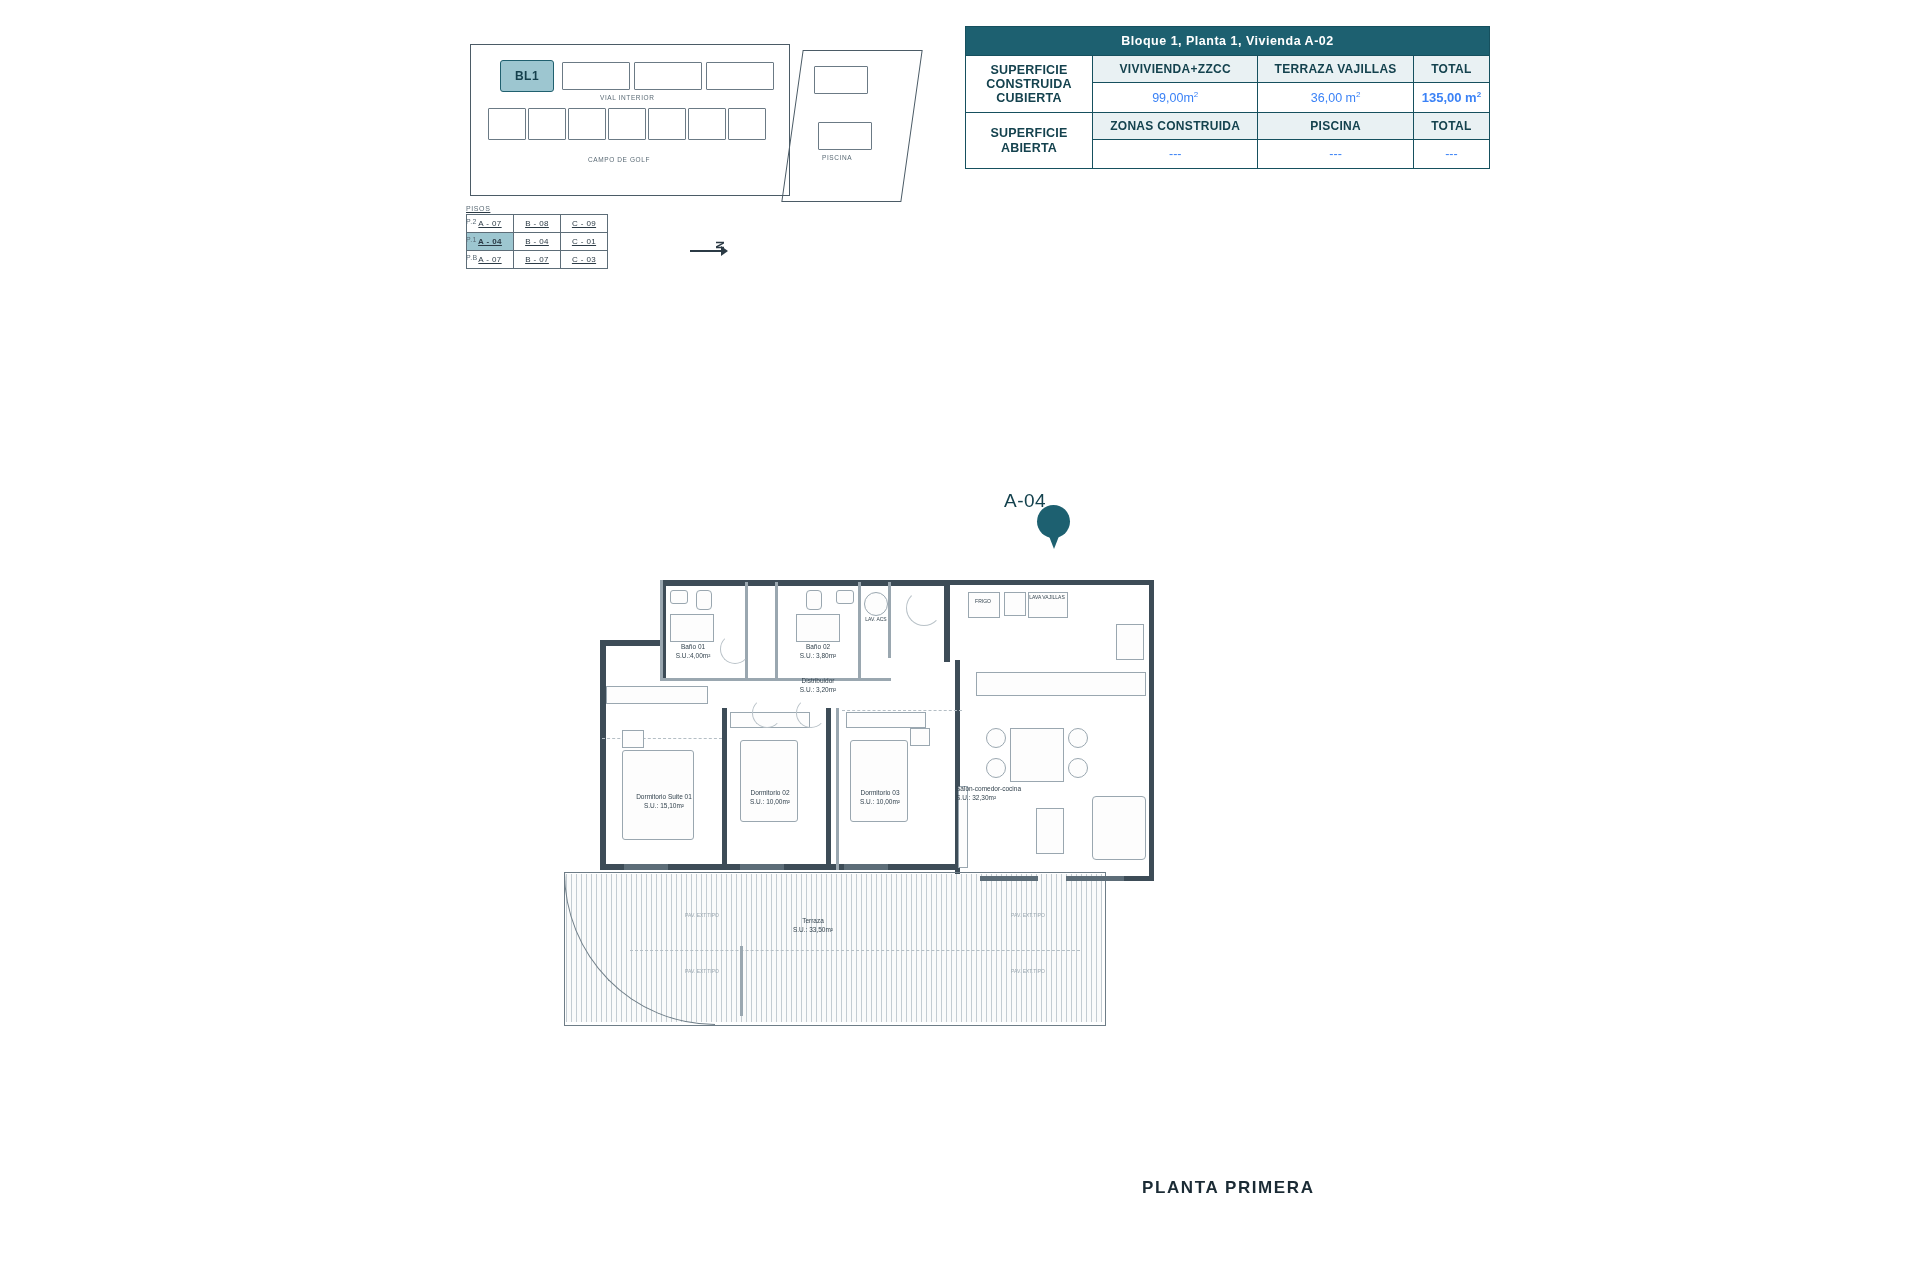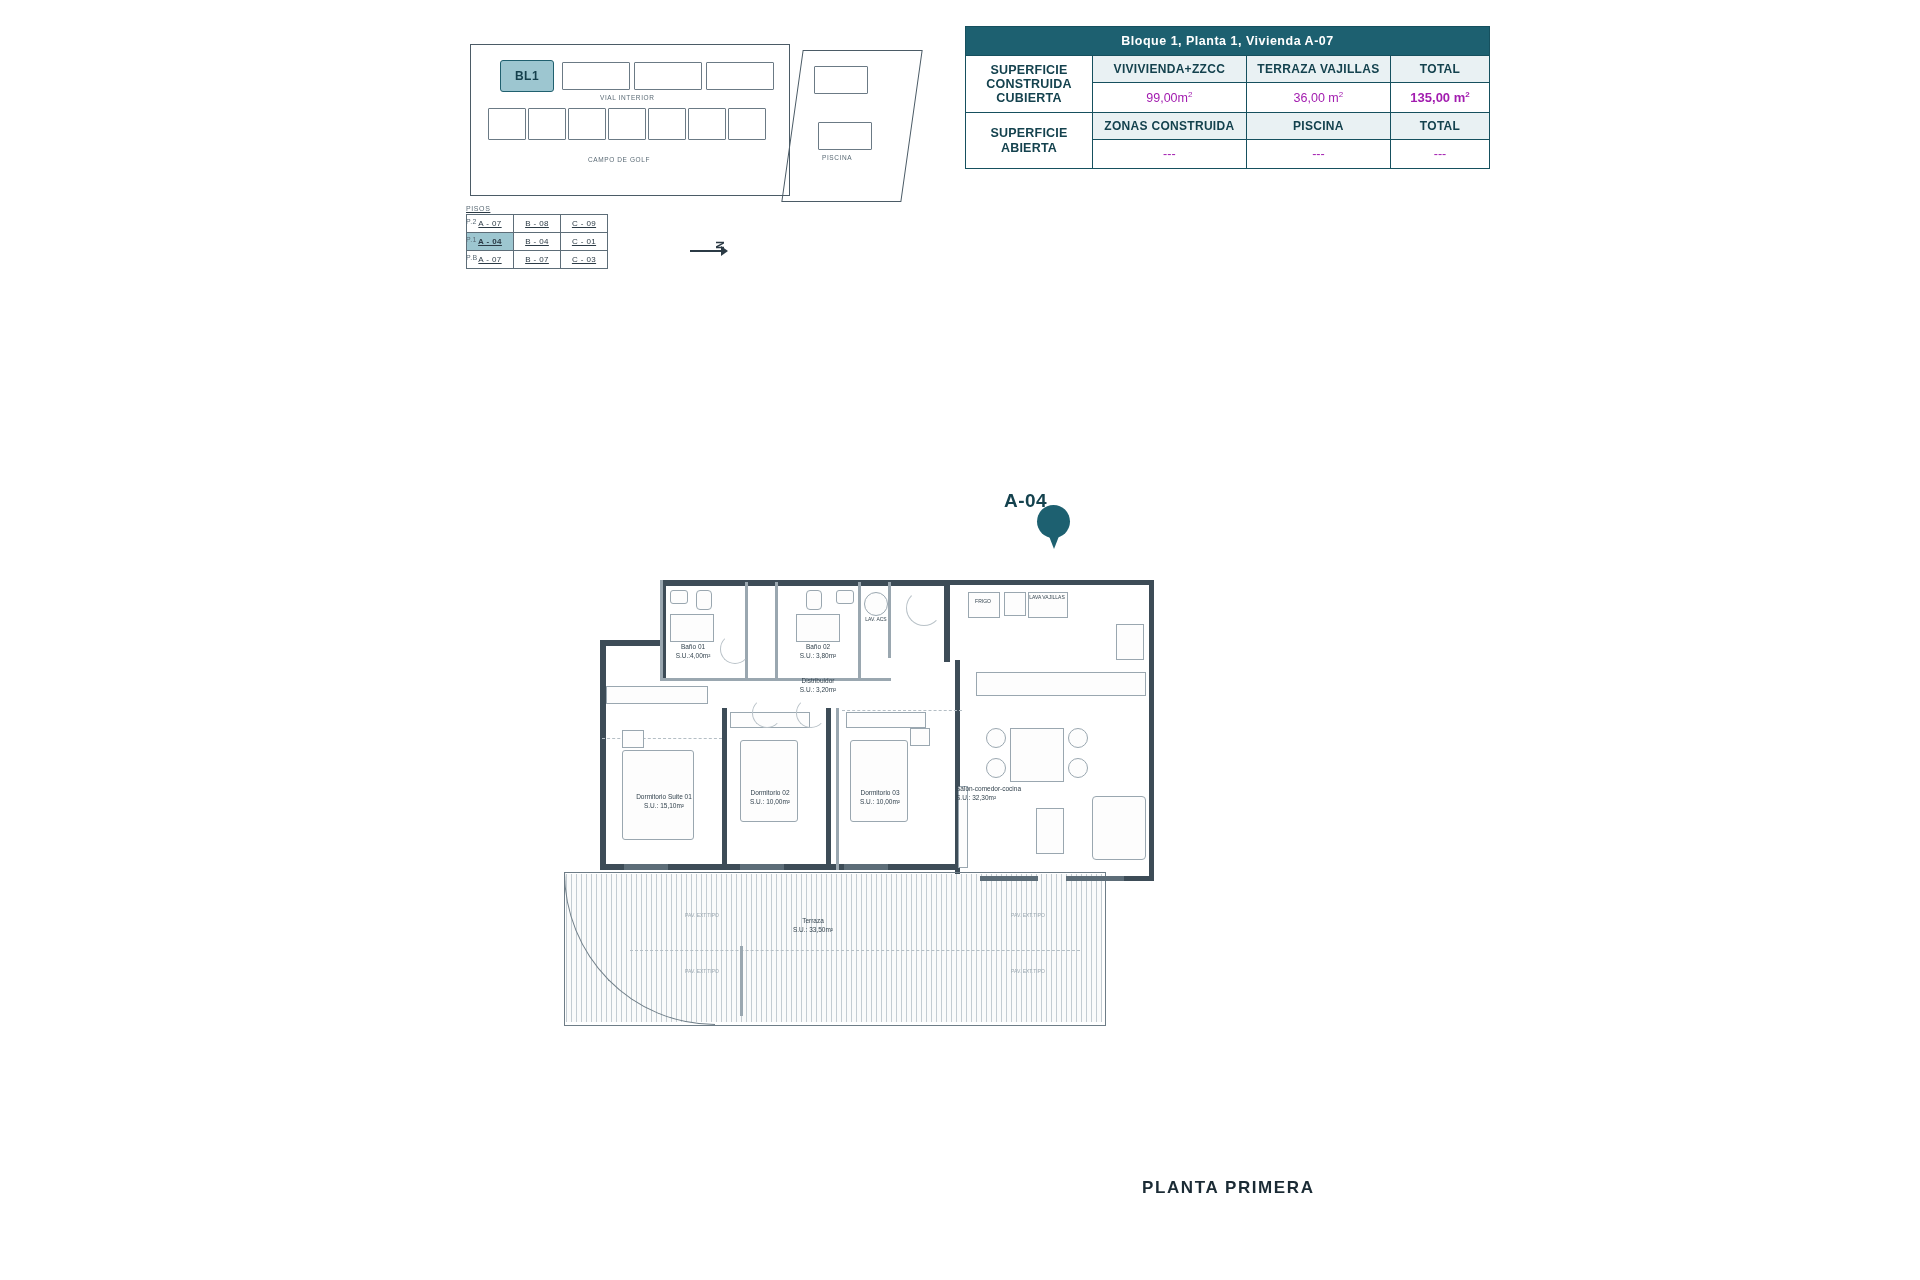--- a/index.html
+++ b/index.html
@@ -38,32 +38,32 @@
   
   .surf{position:absolute;left:965px;top:26px;width:525px;}
   .surf table{border-collapse:collapse;width:100%;}
   .surf th,.surf td{border:1px solid #16505e;text-align:center;vertical-align:middle;}
   .surf .hdr{background:#1d6070;color:#fff;font-size:12.5px;font-weight:bold;
              letter-spacing:.5px;padding:7px 0;}
   .surf .subhdr{background:#e9f1f3;color:#14424e;font-size:12px;font-weight:bold;
                 letter-spacing:.3px;padding:6px 0;}
   .surf .rowlbl{background:#fff;color:#14424e;font-size:12.5px;font-weight:bold;
                 line-height:1.15;padding:6px 4px;width:118px;letter-spacing:.2px;}
-  .surf .val{font-size:12.5px;color:#a21caf;padding:7px 12px;}
+  .surf .val{font-size:12.5px;color:#3b82f6;padding:7px 0;}
   .surf .val.total{font-weight:bold;font-size:13px;}
   .surf sup{font-size:8px;}
 
   
   .marker{position:absolute;left:1018px;top:505px;width:70px;height:70px;}
   .marker .pin{position:absolute;left:19px;top:0;width:33px;height:33px;border-radius:50%;
       background:#1d6070;}
   .marker .pin:after{content:"";position:absolute;left:9.5px;top:26px;
       border-left:7px solid transparent;border-right:7px solid transparent;
       border-top:18px solid #1d6070;}
-  .marker .lbl{position:absolute;left:-14px;top:-18px;font-size:19px;font-weight:bold;
+  .marker .lbl{position:absolute;left:-14px;top:-18px;font-size:19px;font-weight:normal;
       color:#14424e;letter-spacing:.5px;text-align:right;}
 
   
   .plan{position:absolute;left:600px;top:560px;width:720px;height:590px;}
   .wall{position:absolute;background:#3d4c57;}
   .thin{position:absolute;background:#9aa7b0;}
   .lbl{position:absolute;text-align:center;font-size:6.5px;line-height:1.45;color:#33434e;}
   .furn{position:absolute;border:1px solid #9aa7b0;background:#fdfdfd;}
   .furn.r{border-radius:50%;}
   .hatch{position:absolute;
@@ -141,21 +141,21 @@
         <td>C - 03</td>
       </tr>
     </tbody>
       </table>
   </div>
 
   <div class="surf">
     <table>
       <tbody>
           <tr>
-        <td class="hdr" colspan="4">Bloque 1, Planta 1, Vivienda A-07</td>
+        <td class="hdr" colspan="4">Bloque 1, Planta 1, Vivienda A-02</td>
       </tr>
       <tr>
         <td class="rowlbl" rowspan="2">SUPERFICIE CONSTRUIDA CUBIERTA</td>
         <td class="subhdr">VIVIVIENDA+ZZCC</td>
         <td class="subhdr">TERRAZA VAJILLAS</td>
         <td class="subhdr">TOTAL</td>
       </tr>
       <tr>
         <td class="val"><span>99,00m<sup>2</sup></span></td>
         <td class="val"><span>36,00 m<sup>2</sup></span></td>

